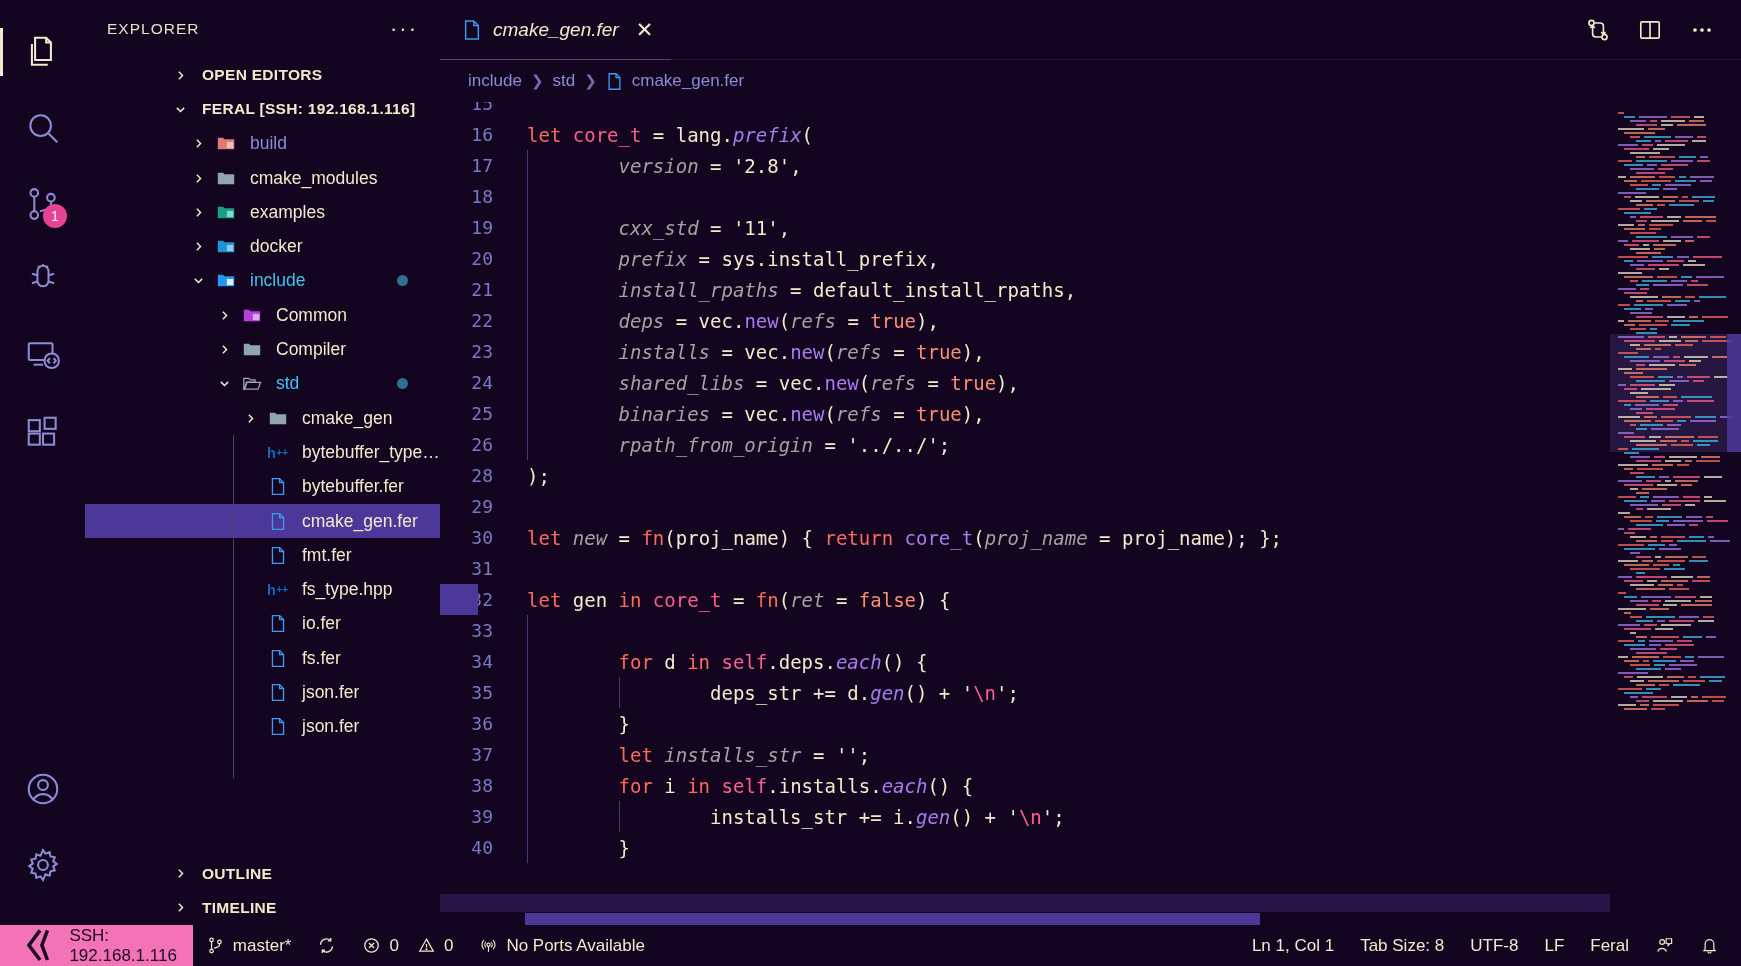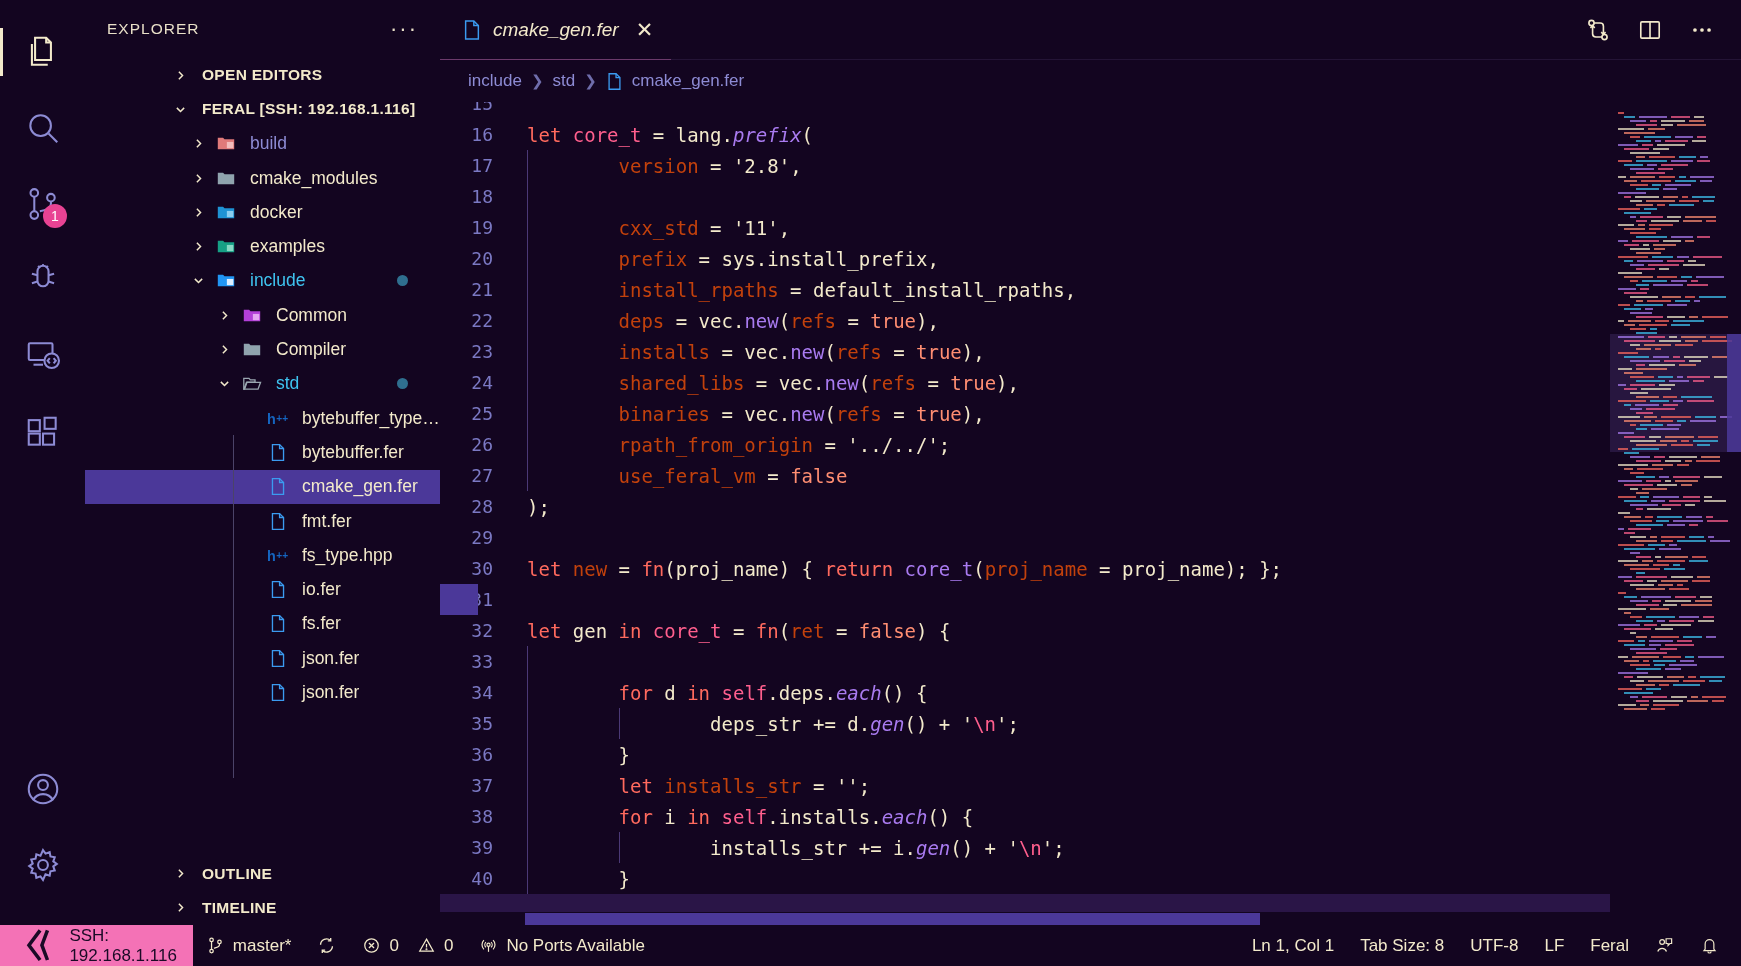--- a/index.html
+++ b/index.html
@@ -103,21 +103,21 @@
   }
   .ctext { position:relative; padding-left:12px; }
   .indent-guide {
     position:absolute; width:1px; background:#4b3976; top:0; bottom:0;
   }
   .hl-strip { position:absolute; left:0; width:38px; background:#4b3899; }
 
   
   .t-kw   { color:#ff6a5e; }
   .t-var  { color:#ff5f8d; }
-  .t-prop { color:#c2410c; }
+  .t-prop { color:#a3a3a3; font-style:italic; }
   .t-fn   { color:#a97bf0; font-style:italic; }
   .t-fn2  { color:#a97bf0; }
   .t-str  { color:#f3eacb; }
   .t-plain{ color:#f3eacb; }
   .t-bool { color:#ff8e72; }
   .t-esc  { color:#ff5f8d; }
   .t-self { color:#ff5f8d; }
 
   
   .minimap { width:131px; flex-shrink:0; position:relative; background:#130520; }
@@ -267,39 +267,39 @@
             <span class="lbl">cmake_modules</span>
           </div>
           <div class="row" style="padding-left: 100px;">
             <span class="chev">
               <svg viewBox="0 0 16 16">
                 <path d="M6 3.5L10.5 8 6 12.5" fill="none" stroke="#f3eacb" stroke-width="1.8"></path>
               </svg>
             </span>
             <span class="ficon">
               <svg viewBox="0 0 22 22">
+                <path d="M1.5 4.2h6.1l1.7 2h11.2v11.6H1.5z" fill="#16a085"></path>
+                <path d="M12 9.2h7.5v7.2H12z" fill="#9be3cf" opacity=".85"></path>
+              </svg>
+            </span>
+            <span class="lbl">examples</span>
+          </div>
+          <div class="row" style="padding-left: 100px;">
+            <span class="chev">
+              <svg viewBox="0 0 16 16">
+                <path d="M6 3.5L10.5 8 6 12.5" fill="none" stroke="#f3eacb" stroke-width="1.8"></path>
+              </svg>
+            </span>
+            <span class="ficon">
+              <svg viewBox="0 0 22 22">
                 <path d="M1.5 4.2h6.1l1.7 2h11.2v11.6H1.5z" fill="#1f93d4"></path>
                 <path d="M12 9.2h7.5v7.2H12z" fill="#9fd8f5" opacity=".85"></path>
               </svg>
             </span>
             <span class="lbl">docker</span>
-          </div>
-          <div class="row" style="padding-left: 100px;">
-            <span class="chev">
-              <svg viewBox="0 0 16 16">
-                <path d="M6 3.5L10.5 8 6 12.5" fill="none" stroke="#f3eacb" stroke-width="1.8"></path>
-              </svg>
-            </span>
-            <span class="ficon">
-              <svg viewBox="0 0 22 22">
-                <path d="M1.5 4.2h6.1l1.7 2h11.2v11.6H1.5z" fill="#16a085"></path>
-                <path d="M12 9.2h7.5v7.2H12z" fill="#9be3cf" opacity=".85"></path>
-              </svg>
-            </span>
-            <span class="lbl">examples</span>
           </div>
           <div class="row" style="padding-left: 100px;">
             <span class="chev">
               <svg viewBox="0 0 16 16">
                 <path d="M3.5 6l4.5 4.5L12.5 6" fill="none" stroke="#f3eacb" stroke-width="1.8"></path>
               </svg>
             </span>
             <span class="ficon">
               <svg viewBox="0 0 22 22">
                 <path d="M1.5 4.2h6.1l1.7 2h11.2v11.6H1.5z" fill="#2196f3"></path>
@@ -343,20 +343,33 @@
               </svg>
             </span>
             <span class="ficon">
               <svg viewBox="0 0 22 22">
                 <path d="M1.5 5h6l1.6 1.9h5.4v2.6H5.2L2.4 17.6H1.5z" fill="none" stroke="#9aa7b0" stroke-width="1.5"></path>
                 <path d="M4.6 9.6h16.3l-2.9 8H1.7z" fill="none" stroke="#9aa7b0" stroke-width="1.5"></path>
               </svg>
             </span>
             <span class="lbl acc">std</span>
             <span class="dot-mod"></span>
+          </div>
+          <div class="row" style="padding-left: 152px;">
+            <span class="chev">
+              <svg viewBox="0 0 16 16">
+                <path d="M6 3.5L10.5 8 6 12.5" fill="none" stroke="#f3eacb" stroke-width="1.8"></path>
+              </svg>
+            </span>
+            <span class="ficon">
+              <svg viewBox="0 0 22 22">
+                <path d="M1.5 4.2h6.1l1.7 2h11.2v11.6H1.5z" fill="#90a4ae"></path>
+              </svg>
+            </span>
+            <span class="lbl">cmake_gen</span>
           </div>
           <div class="row" style="padding-left: 152px;">
             <span class="chev"></span>
             <span class="ficon">
               <svg viewBox="0 0 26 22">
                 <text x="0" y="17" fill="#1565c0" font-size="17" font-weight="bold" font-family="&quot;Liberation Sans&quot;, sans-serif">h</text>
                 <text x="11" y="15" fill="#1565c0" font-size="12" font-weight="bold" font-family="&quot;Liberation Sans&quot;, sans-serif">++</text>
               </svg>
             </span>
             <span class="lbl">bytebuffer_type.hpp</span>
@@ -525,21 +538,20 @@
               <div class="cl"><span class="ln">17</span><span class="ctext"><span class="t-plain">        </span><span class="t-prop">version</span><span class="t-plain"> = </span><span class="t-str">'2.8'</span><span class="t-plain">,</span></span><div class="indent-guide" style="left: 87px;"></div></div>
               <div class="cl"><span class="ln">18</span><div class="indent-guide" style="left: 87px;"></div></div>
               <div class="cl"><span class="ln">19</span><span class="ctext"><span class="t-plain">        </span><span class="t-prop">cxx_std</span><span class="t-plain"> = </span><span class="t-str">'11'</span><span class="t-plain">,</span></span><div class="indent-guide" style="left: 87px;"></div></div>
               <div class="cl"><span class="ln">20</span><span class="ctext"><span class="t-plain">        </span><span class="t-prop">prefix</span><span class="t-plain"> = </span><span class="t-plain">sys.install_prefix,</span></span><div class="indent-guide" style="left: 87px;"></div></div>
               <div class="cl"><span class="ln">21</span><span class="ctext"><span class="t-plain">        </span><span class="t-prop">install_rpaths</span><span class="t-plain"> = </span><span class="t-plain">default_install_rpaths,</span></span><div class="indent-guide" style="left: 87px;"></div></div>
               <div class="cl"><span class="ln">22</span><span class="ctext"><span class="t-plain">        </span><span class="t-prop">deps</span><span class="t-plain"> = </span><span class="t-plain">vec</span><span class="t-plain">.</span><span class="t-fn2">new</span><span class="t-plain">(</span><span class="t-prop">refs</span><span class="t-plain"> = </span><span class="t-bool">true</span><span class="t-plain">),</span></span><div class="indent-guide" style="left: 87px;"></div></div>
               <div class="cl"><span class="ln">23</span><span class="ctext"><span class="t-plain">        </span><span class="t-prop">installs</span><span class="t-plain"> = </span><span class="t-plain">vec</span><span class="t-plain">.</span><span class="t-fn2">new</span><span class="t-plain">(</span><span class="t-prop">refs</span><span class="t-plain"> = </span><span class="t-bool">true</span><span class="t-plain">),</span></span><div class="indent-guide" style="left: 87px;"></div></div>
               <div class="cl"><span class="ln">24</span><span class="ctext"><span class="t-plain">        </span><span class="t-prop">shared_libs</span><span class="t-plain"> = </span><span class="t-plain">vec</span><span class="t-plain">.</span><span class="t-fn2">new</span><span class="t-plain">(</span><span class="t-prop">refs</span><span class="t-plain"> = </span><span class="t-bool">true</span><span class="t-plain">),</span></span><div class="indent-guide" style="left: 87px;"></div></div>
               <div class="cl"><span class="ln">25</span><span class="ctext"><span class="t-plain">        </span><span class="t-prop">binaries</span><span class="t-plain"> = </span><span class="t-plain">vec</span><span class="t-plain">.</span><span class="t-fn2">new</span><span class="t-plain">(</span><span class="t-prop">refs</span><span class="t-plain"> = </span><span class="t-bool">true</span><span class="t-plain">),</span></span><div class="indent-guide" style="left: 87px;"></div></div>
               <div class="cl"><span class="ln">26</span><span class="ctext"><span class="t-plain">        </span><span class="t-prop">rpath_from_origin</span><span class="t-plain"> = </span><span class="t-str">'../../'</span><span class="t-plain">;</span></span><div class="indent-guide" style="left: 87px;"></div></div>
-              <div class="cl"><span class="ln">27</span><span class="ctext"><span class="t-plain">        </span><span class="t-prop">use_feral_vm</span><span class="t-plain"> = </span><span class="t-bool">false</span></span><div class="indent-guide" style="left: 87px;"></div></div>
               <div class="cl"><span class="ln">28</span><span class="ctext"><span class="t-plain">);</span></span></div>
               <div class="cl"><span class="ln">29</span><span class="ctext"></span></div>
               <div class="cl"><span class="ln">30</span><span class="ctext"><span class="t-kw">let </span><span class="t-prop">new</span><span class="t-plain"> = </span><span class="t-kw">fn</span><span class="t-plain">(proj_name) { </span><span class="t-kw">return </span><span class="t-fn2">core_t</span><span class="t-plain">(</span><span class="t-prop">proj_name</span><span class="t-plain"> = proj_name); };</span></span></div>
               <div class="cl"><span class="ln">31</span><span class="ctext"></span></div>
               <div class="cl"><span class="ln">32</span><span class="ctext"><span class="t-kw">let </span><span class="t-plain">gen</span><span class="t-kw"> in </span><span class="t-var">core_t</span><span class="t-plain"> = </span><span class="t-kw">fn</span><span class="t-plain">(</span><span class="t-prop">ret</span><span class="t-plain"> = </span><span class="t-bool">false</span><span class="t-plain">) {</span></span></div>
               <div class="cl"><span class="ln">33</span><div class="indent-guide" style="left: 87px;"></div></div>
               <div class="cl"><span class="ln">34</span><span class="ctext"><span class="t-plain">        </span><span class="t-kw">for </span><span class="t-plain">d</span><span class="t-kw"> in </span><span class="t-self">self</span><span class="t-plain">.deps.</span><span class="t-fn">each</span><span class="t-plain">() {</span></span><div class="indent-guide" style="left: 87px;"></div></div>
               <div class="cl"><span class="ln">35</span><span class="ctext"><span class="t-plain">                </span><span class="t-plain">deps_str += d.</span><span class="t-fn">gen</span><span class="t-plain">() + </span><span class="t-str">'</span><span class="t-esc">\n</span><span class="t-str">'</span><span class="t-plain">;</span></span><div class="indent-guide" style="left: 87px;"></div><div class="indent-guide" style="left: 179px;"></div></div>
               <div class="cl"><span class="ln">36</span><span class="ctext"><span class="t-plain">        }</span></span><div class="indent-guide" style="left: 87px;"></div></div>
               <div class="cl"><span class="ln">37</span><span class="ctext"><span class="t-plain">        </span><span class="t-kw">let </span><span class="t-prop">installs_str</span><span class="t-plain"> = </span><span class="t-str">''</span><span class="t-plain">;</span></span><div class="indent-guide" style="left: 87px;"></div></div>

